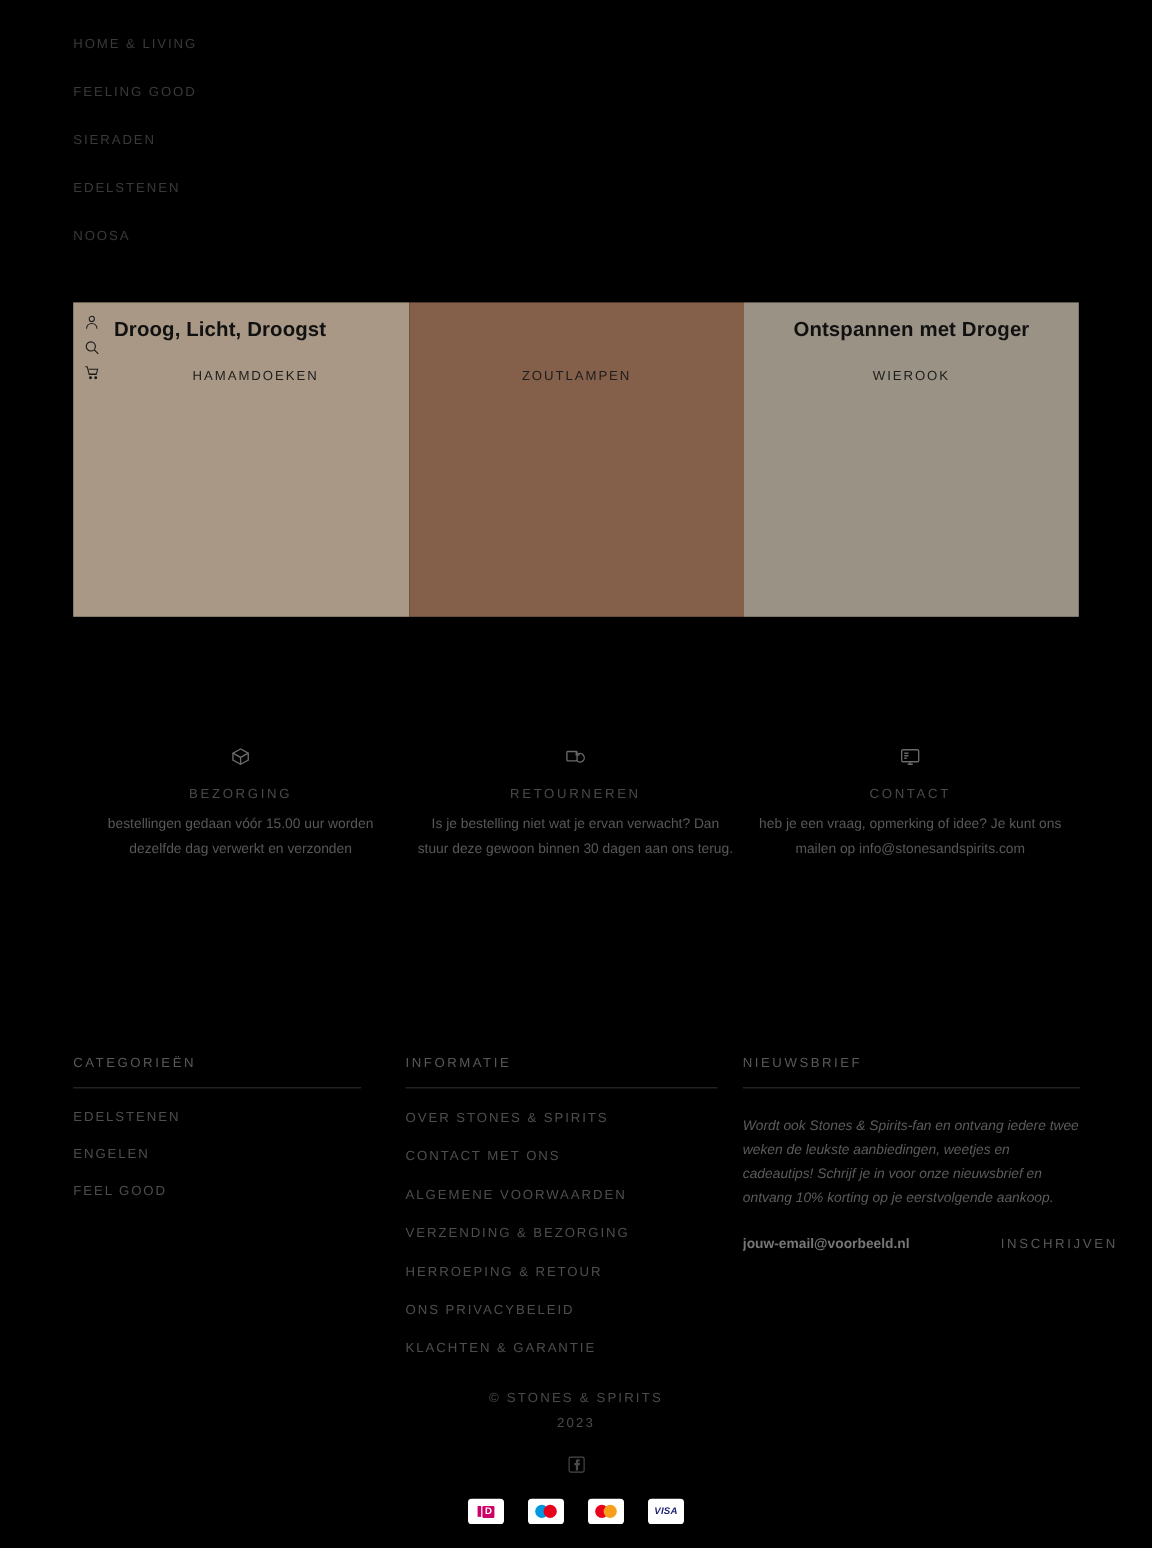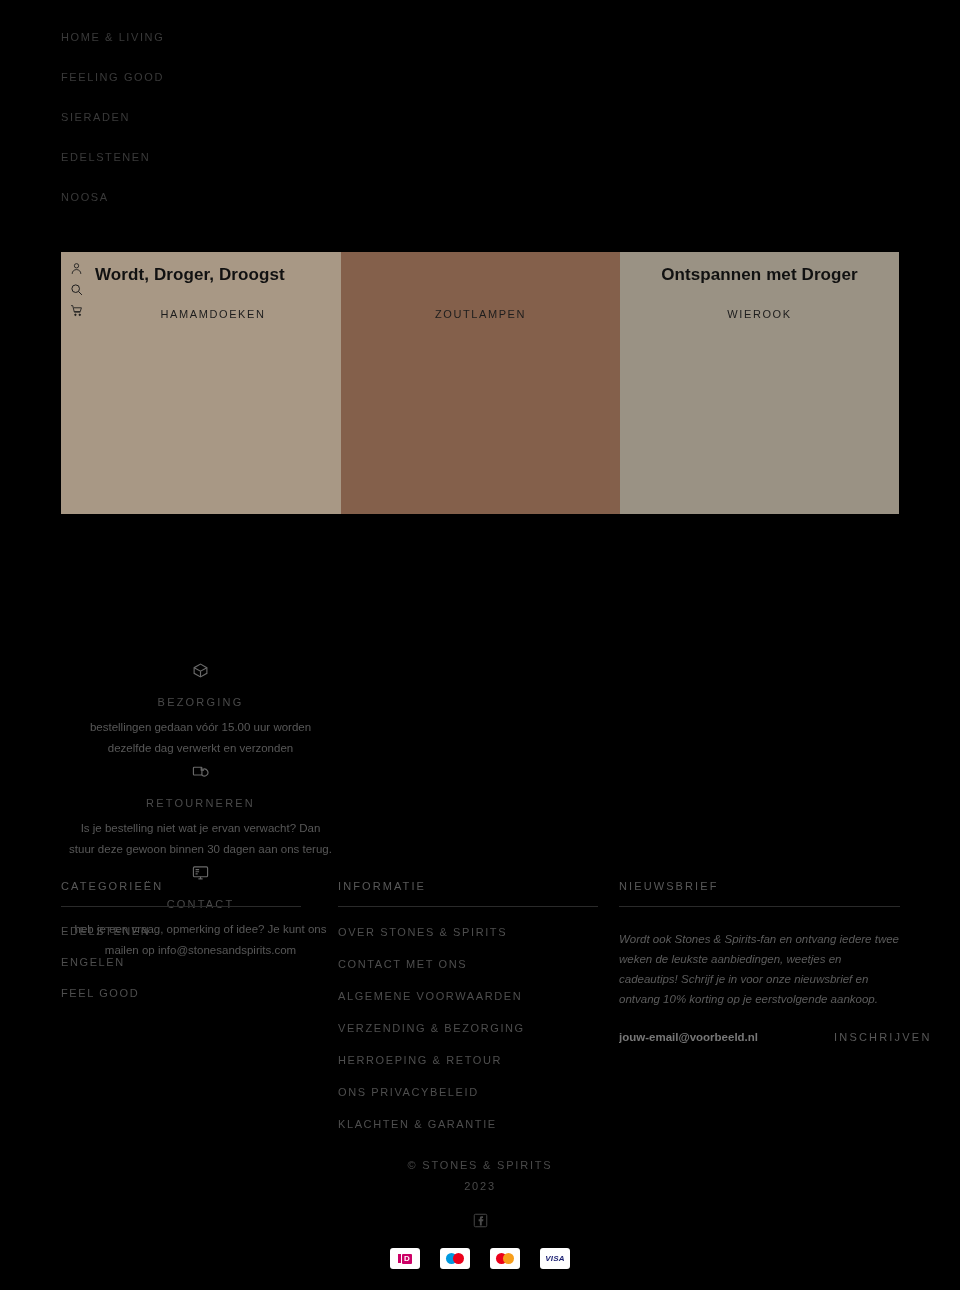--- a/index.html
+++ b/index.html
@@ -49,23 +49,22 @@
   .card-sub {
     position: absolute; left: 0; right: 0; top: 56px;
     text-align: center;
     font-size: 11px; letter-spacing: 1.6px; color: #1d1d1d;
     text-transform: uppercase;
   }
   .card:nth-child(1) .card-sub { padding-left: 24px; }
 
   
   .services {
-    position: absolute; left: 61px; top: 658px; width: 838px;
+    position: absolute; left: 61px; top: 618px; width: 838px;
     display: flex;
-    flex-direction: column;
   }
   .service { width: 279px; text-align: center; color: #2e2e2e; }
   .service-icon { display: flex; justify-content: center; align-items: center; height: 24px; color: #6a6a6a; }
   .service-title {
     margin-top: 14px;
     font-size: 11px; letter-spacing: 2.2px; text-transform: uppercase;
     color: #4a4a4a;
   }
   .service-text {
     margin-top: 9px;
@@ -165,21 +164,21 @@
         <path d="M2 3h3l3 12h11"></path>
           <path d="M7 7h14l-2 7H8"></path>
         <circle cx="10" cy="20" r="1.4" fill="currentColor"></circle>
           <circle cx="18" cy="20" r="1.4" fill="currentColor"></circle>
       </svg>
     </span>
   </div>
 
   <section class="cards">
     <a class="card">
-      <div class="card-title">Wordt, Droger, Droogst</div>
+      <div class="card-title">Droog, Licht, Droogst</div>
       <div class="card-sub">HAMAMDOEKEN</div>
     </a>
     <a class="card">
       <div class="card-sub">ZOUTLAMPEN</div>
     </a>
     <a class="card">
       <div class="card-title">Ontspannen met Droger</div>
       <div class="card-sub">WIEROOK</div>
     </a>
   </section>

